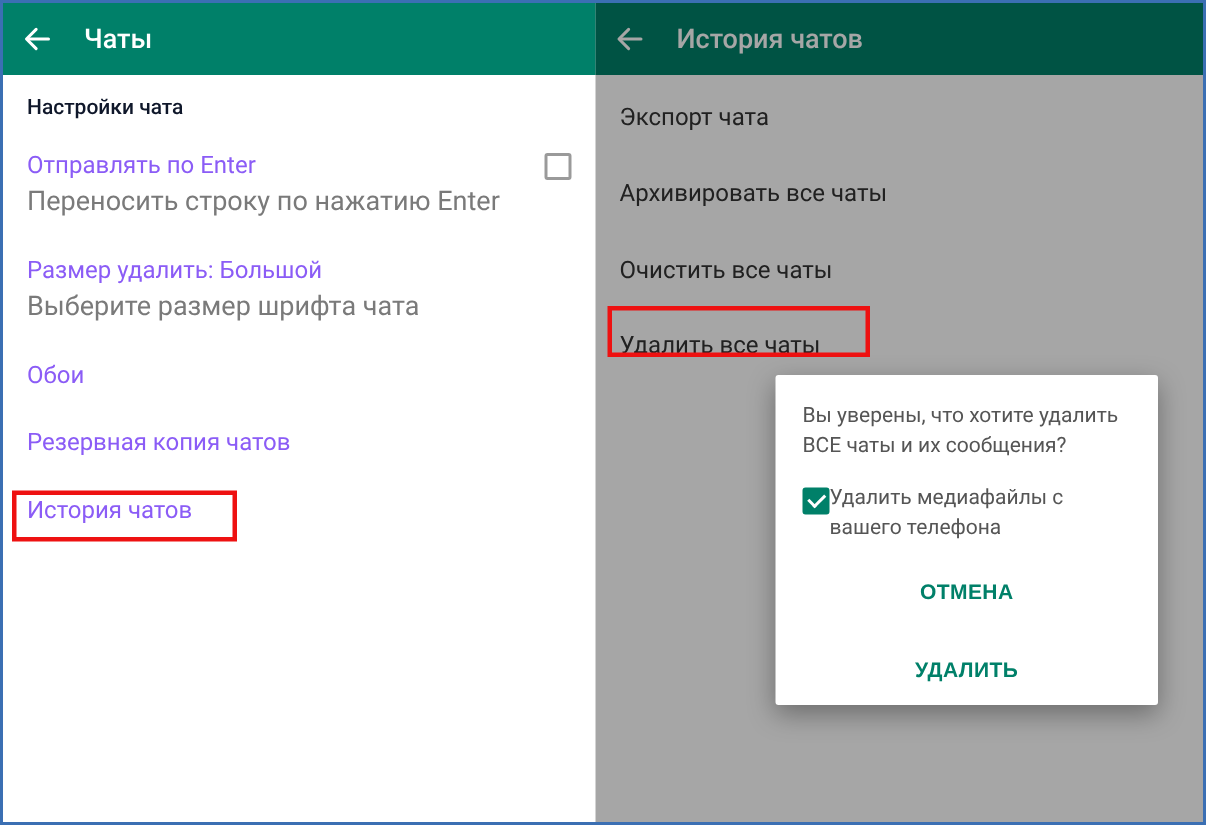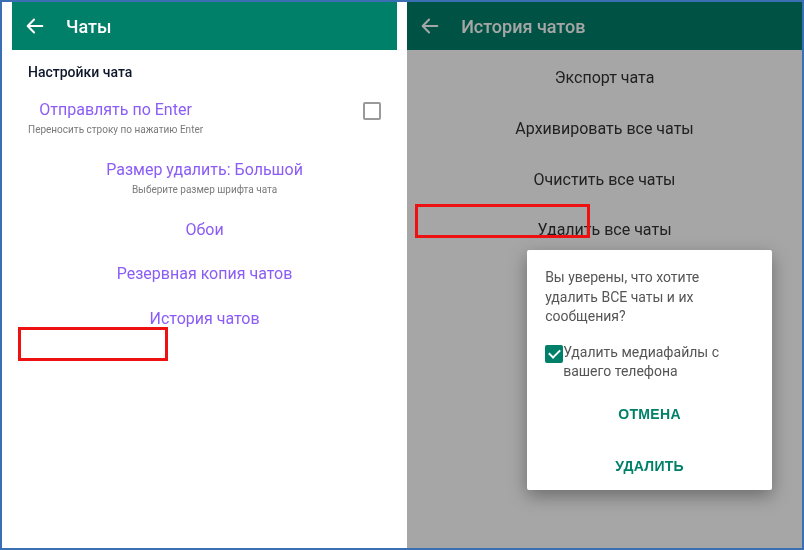--- a/index.html
+++ b/index.html
@@ -15,21 +15,20 @@
   .container {
     display: flex;
     width: 100%;
     height: 100%;
   }
   .phone {
     position: relative;
     height: 100%;
     display: flex;
     flex-direction: column;
-    margin-left: 10px;
   }
   .phone-left { width: 395px; background: #fff; }
   .phone-right { width: 405px; background: #fff; }
   .overlay-dim {
     position: absolute;
     inset: 0;
     background: rgba(0,0,0,0.35);
     pointer-events: none;
     z-index: 2;
   }
@@ -57,30 +56,29 @@
   }
   .section-header {
     color: #0f172a;
     font-size: 14px;
     font-weight: 500;
     padding: 14px 16px 8px;
   }
   .row {
     padding: 12px 16px;
     cursor: pointer;
-    text-align: center;
   }
   .row .primary {
     color: #8b5cf6;
     font-size: 16px;
     line-height: 1.3;
   }
   .row .secondary {
     color: #7a7a7a;
-    font-size: 10px;
+    font-size: 18px;
     line-height: 1.3;
     margin-top: 2px;
   }
   .row-with-check {
     display: flex;
     align-items: flex-start;
     justify-content: space-between;
   }
   .checkbox {
     width: 18px;

